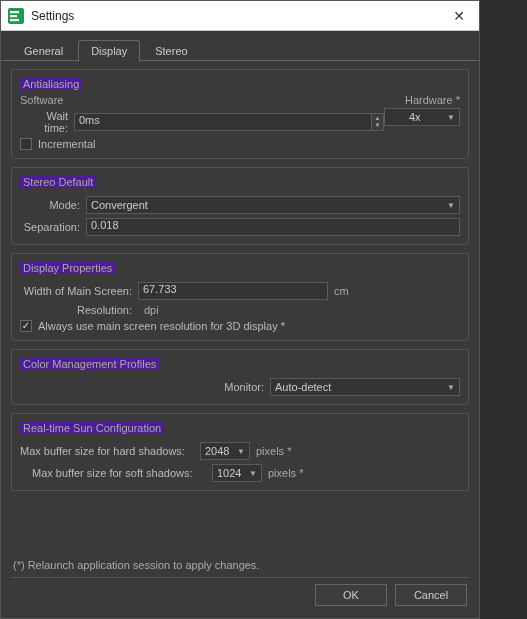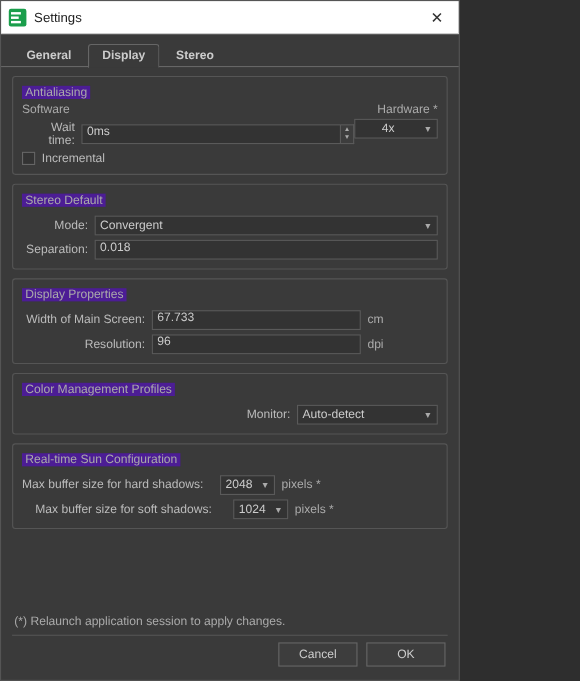--- a/index.html
+++ b/index.html
@@ -1,26 +1,26 @@
 <!DOCTYPE html>
 <html><head>
 <meta charset="utf-8">
 <style>
   * { box-sizing: border-box; margin: 0; padding: 0; font-family: "Segoe UI", Tahoma, sans-serif; }
   html, body { width: 527px; height: 619px; background: #2e2e2e; overflow: hidden; }
-  .window { width: 418px; height: 619px; background: #3a3a3a; border: 1px solid #555; display: flex; flex-direction: column; }
+  .window { width: 480px; height: 619px; background: #3a3a3a; border: 1px solid #555; display: flex; flex-direction: column; }
 
   
   .titlebar { height: 30px; background: #fff; display: flex; align-items: center; padding: 0 6px 0 6px; border-bottom: 1px solid #ccc; }
   .titlebar .app-icon { width: 18px; height: 18px; margin-right: 6px; display: flex; align-items: center; justify-content: center; }
   .titlebar .title { font-size: 12px; color: #222; flex: 1; }
   .titlebar .close { font-size: 14px; color: #333; padding: 0 8px; cursor: pointer; font-family: sans-serif; }
 
   
-  .tabbar { display: flex; align-items: flex-end; padding: 8px 10px 0 10px; height: 30px; font-weight: bold; }
+  .tabbar { display: flex; align-items: flex-end; padding: 8px 10px 0 10px; height: 30px; }
   .tab { font-size: 11px; color: #ccc; padding: 4px 12px; border: 1px solid transparent; border-bottom: none; cursor: pointer; border-radius: 3px 3px 0 0; margin-right: 2px; }
   .tab.active { background: #3a3a3a; border: 1px solid #666; border-bottom: 1px solid #3a3a3a; position: relative; top: 1px; }
 
   .body { flex: 1; padding: 0 10px 6px 10px; border-top: 1px solid #666; margin-top: -1px; display: flex; flex-direction: column; }
 
   .group { border: 1px solid #555; border-radius: 3px; margin-top: 8px; padding: 4px 8px 8px 8px; position: relative; }
   .group-title { font-size: 11px; color: #aaa; background: #4c1d95; display: inline-block; padding: 0 3px; margin-bottom: 4px; }
 
   .row { display: flex; align-items: center; margin-top: 4px; font-size: 11px; color: #bbb; }
   .label-right { text-align: right; padding-right: 6px; }
@@ -118,22 +118,25 @@
 
     <div class="group">
       <div class="group-title">Display Properties</div>
       <div class="row">
         <div class="label-right" style="width:118px;">Width of Main Screen:</div>
         <div class="input" style="width:190px;">67.733</div>
         <span class="unit">cm</span>
       </div>
       <div class="row">
         <div class="label-right" style="width:118px;">Resolution:</div>
-        <div class="input" style="width:190px;">96</div>
         <span class="unit">dpi</span>
+      </div>
+      <div class="row">
+        <span class="checkbox checked"></span>
+        <span>Always use main screen resolution for 3D display *</span>
       </div>
     </div>
 
     <div class="group">
       <div class="group-title">Color Management Profiles</div>
       <div class="row">
         <div class="label-right" style="width:250px;">Monitor:</div>
         <div class="select" style="flex:1;">
           <span>Auto-detect</span>
           <span class="chev">▼</span>
@@ -158,18 +161,18 @@
           <span class="chev">▼</span>
         </div>
         <span class="unit">pixels *</span>
       </div>
     </div>
 
     <div class="filler"></div>
 
     <div class="footer-note">(*) Relaunch application session to apply changes.</div>
     <div class="buttonbar">
+      <div class="btn">OK</div>
       <div class="btn">Cancel</div>
-      <div class="btn">OK</div>
     </div>
 
   </div>
 </div>
 
 </body></html>

